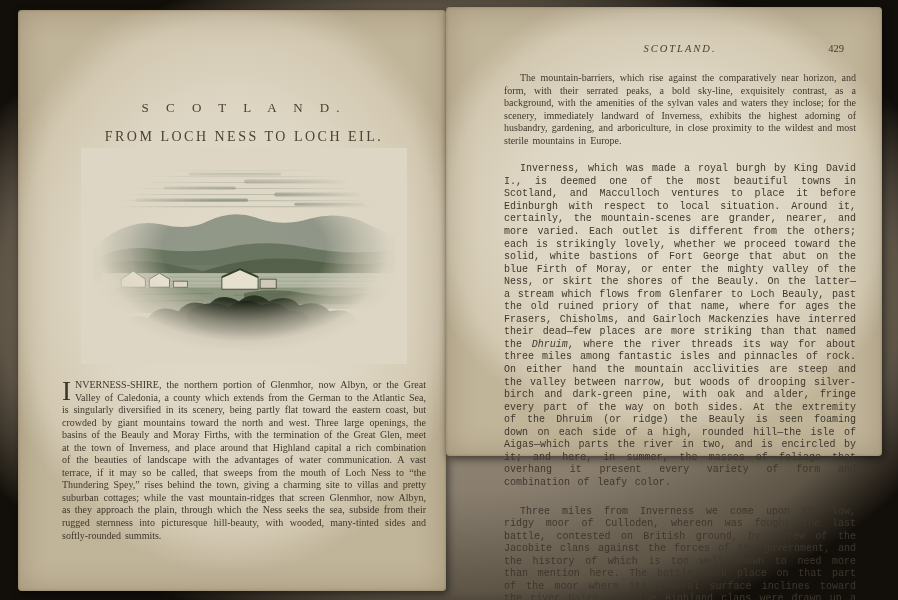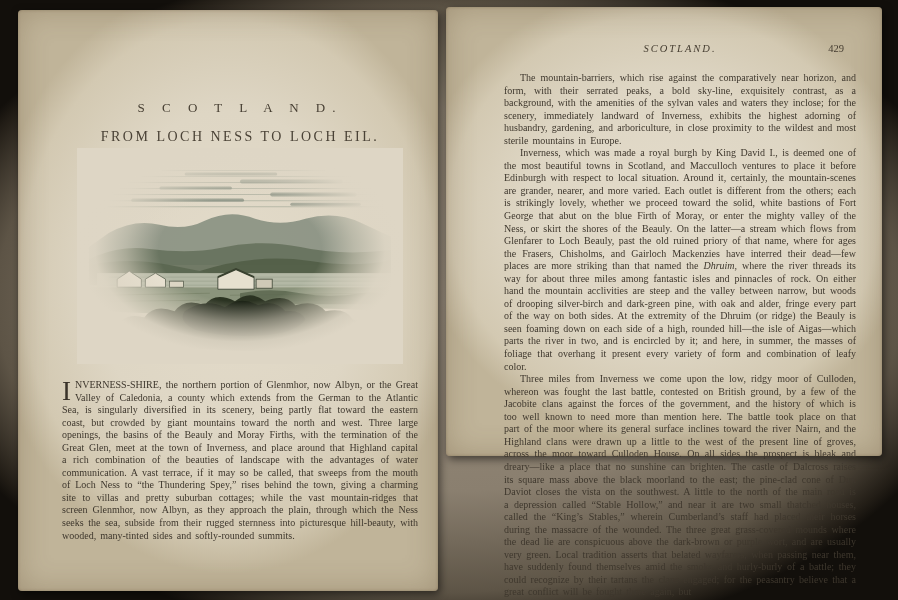--- a/index.html
+++ b/index.html
@@ -12,21 +12,21 @@
     position:absolute;inset:0;
     background:radial-gradient(ellipse 60% 58% at 50% 50%, #978b7b 0%, #8a7f6f 55%, #5d5446 84%, #221d16 97%, #120f0b 100%);
   }
   .page{
     position:absolute;
     background:radial-gradient(ellipse 58% 52% at 50% 46%, #e3dbca 0%, #ded6c4 55%, #d3c9b2 85%, #c0b499 98%);
     border-radius:4px;
     box-shadow:inset 0 0 30px rgba(92,72,44,0.30), inset 0 0 3px rgba(80,60,35,0.35), 2px 3px 9px rgba(0,0,0,0.55);
     color:#3e372d;
   }
-  .page-left{left:18px;top:10px;width:420px;height:581px;}
+  .page-left{left:18px;top:10px;width:420px;height:581px;padding-left:8px;}
   .page-right{left:446px;top:7px;width:436px;height:449px;}
 
   .lp-inner{position:absolute;left:44px;right:20px;top:0;bottom:0;}
   .rp-inner{position:absolute;left:58px;right:26px;top:0;bottom:0;}
 
   .chapter-title{
     margin-top:90px;text-align:center;
     font-size:13px;letter-spacing:7px;color:#463e32;
   }
   .chapter-subtitle{
@@ -62,21 +62,21 @@
     position:relative;margin-top:36px;height:14px;
   }
   .rh-title{
     position:absolute;left:50%;transform:translateX(-50%);
     font-style:italic;font-size:10.5px;letter-spacing:2px;color:#453d31;
   }
   .rh-num{
     position:absolute;right:12px;top:0;font-size:10.5px;color:#453d31;
   }
   .rp-body p{text-indent:16px;}
-  .rp-body p + p{margin-top:0;}
+  .rp-body p + p{margin-top:16px;font-family:Liberation Mono, monospace;}
   .rp-body{margin-top:15px;}
 </style>
 </head>
 <body>
 
 <div class="mat"></div>
 
 <div class="book-spread">
 
   <div class="page page-left">

